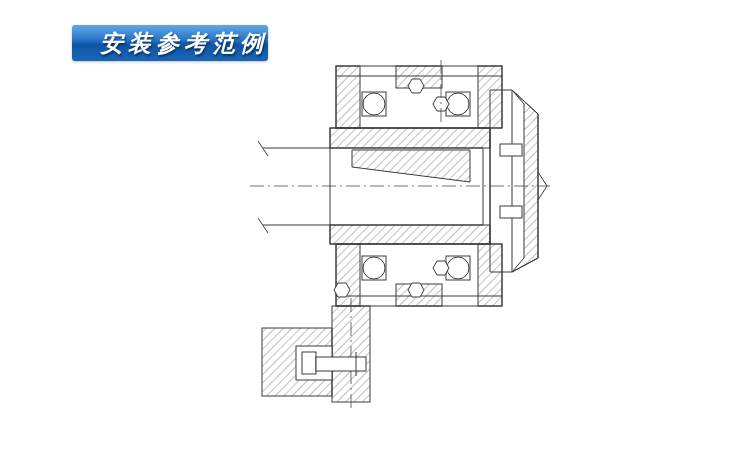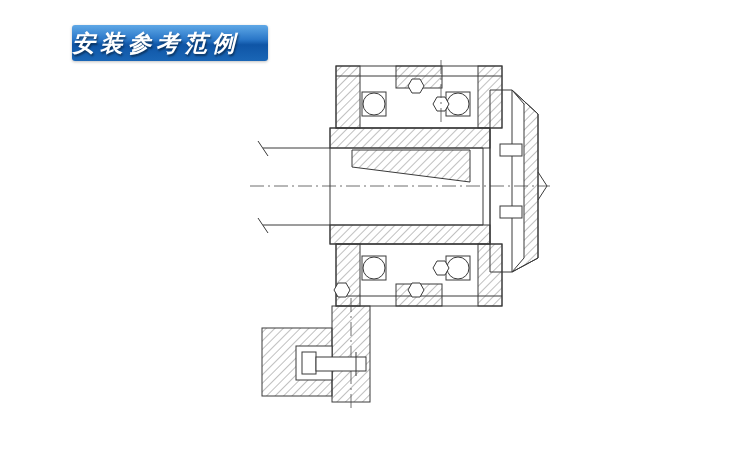--- a/index.html
+++ b/index.html
@@ -11,21 +11,21 @@
     overflow:hidden;
   }
   .stage{position:absolute;inset:0;}
   .banner{
     position:absolute;
     left:72px;top:25px;
     width:196px;height:36px;
     background:linear-gradient(180deg,#5fa8e6 0%,#2a77c8 40%,#0f55a6 55%,#1a66b6 100%);
     border-radius:3px;
     box-shadow:0 1px 3px rgba(0,0,0,0.25);
-    display:flex;align-items:center;justify-content:flex-start;
+    display:flex;align-items:center;justify-content:flex-end;
   }
   .banner-text{
     color:#ffffff;
     font-size:23px;
     font-weight:bold;
     font-style:italic;
     letter-spacing:5px;
     text-shadow:1px 2px 2px rgba(0,0,0,0.45);
     white-space:nowrap;
   }

